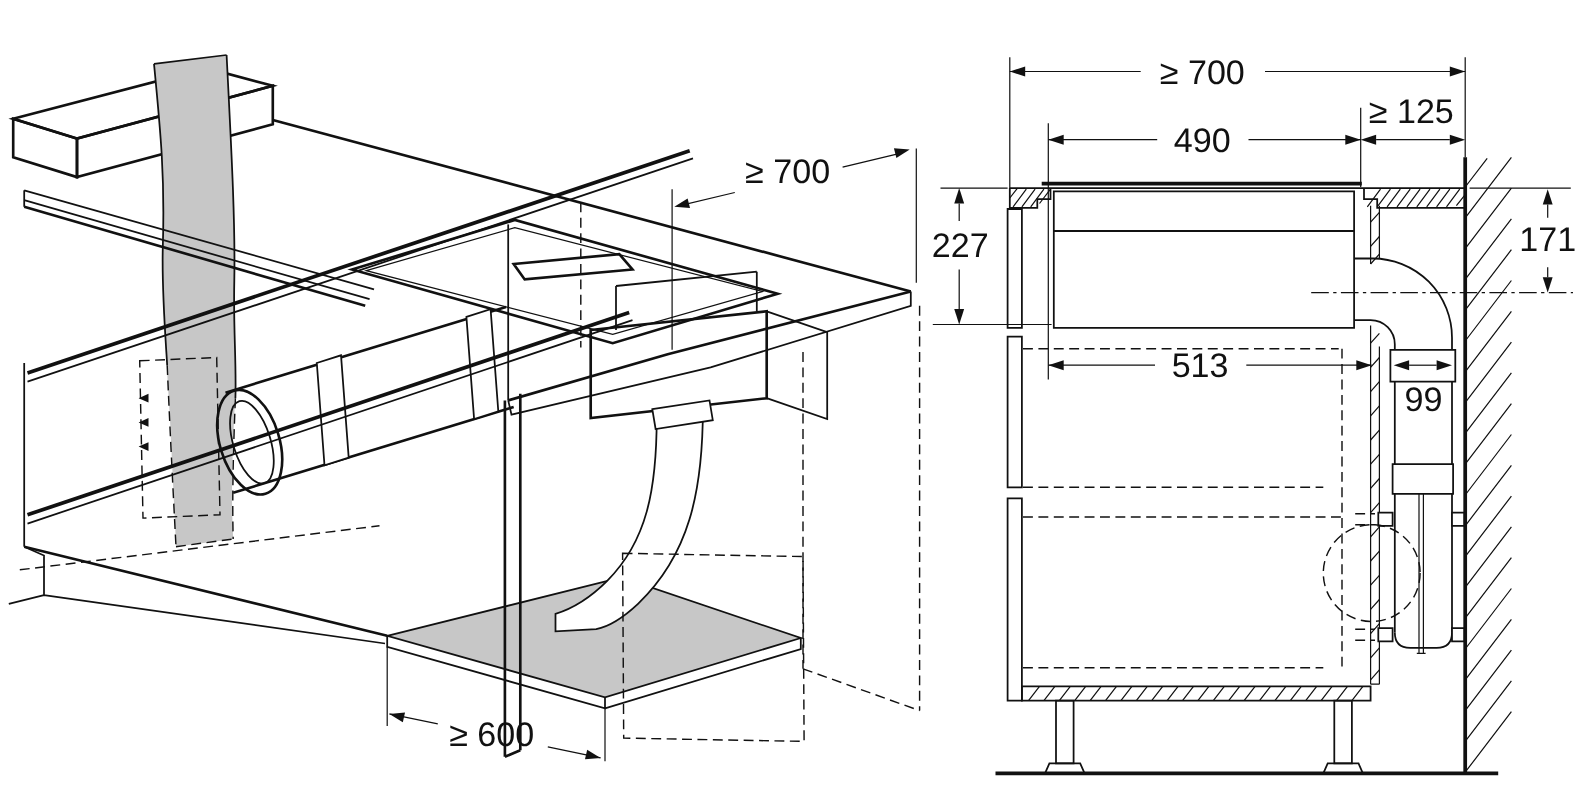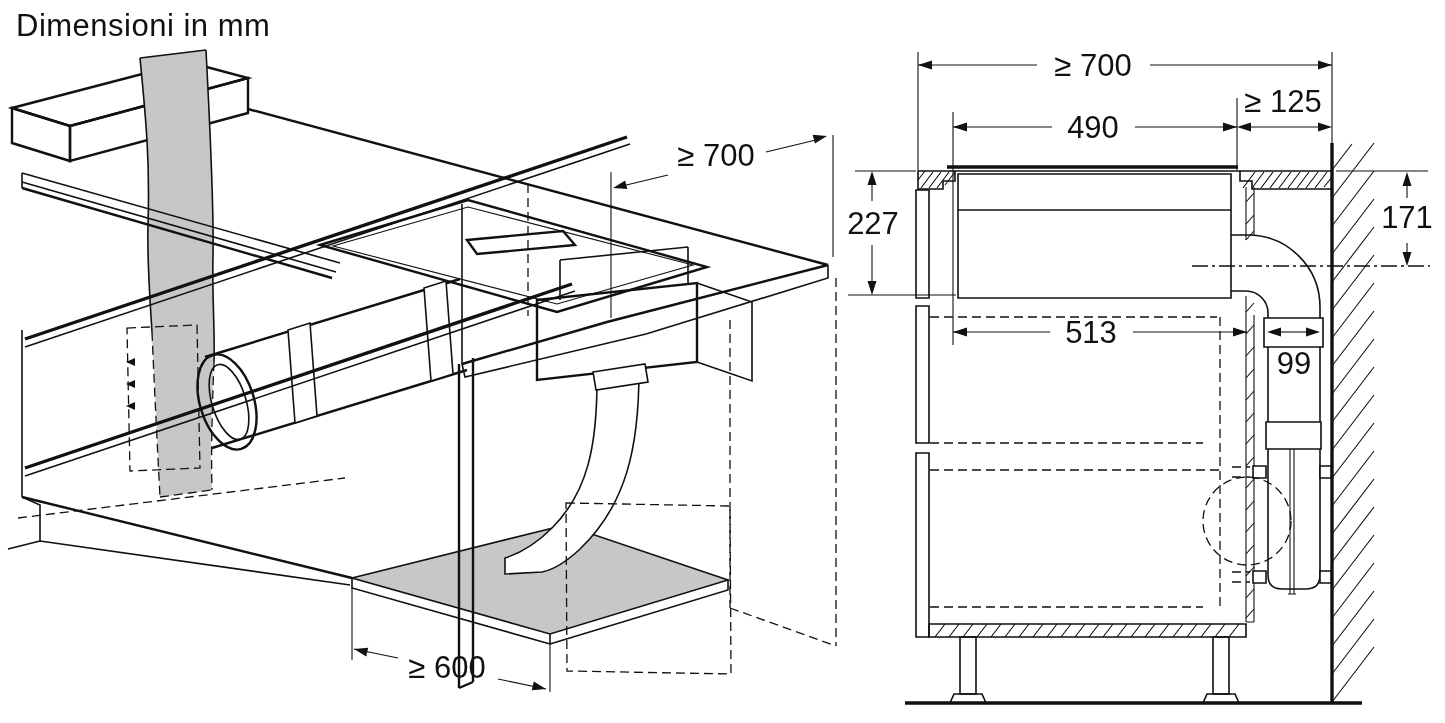--- a/index.html
+++ b/index.html
@@ -16,21 +16,20 @@
   .hatch{stroke:#111;fill:none;stroke-width:1.1;}
   .arr{fill:#111;stroke:none;}
   .dim{font-family:"Liberation Sans",sans-serif;font-size:31px;fill:#111;}
   .whitefill{fill:#ffffff;stroke:#111;stroke-width:1.6;}
   .grayfill{fill:#c7c7c7;stroke:none;}
 </style>
 </head>
 <body>
 
 <div id="stage">
-  <div id="title">Dimensioni in mm</div>
 
   <svg width="1445" height="723" viewBox="0 0 1445 723">
 
     <g>
 
       <g>
         <path class="ln2" d="M12,108 L188,62 L248,78 L70,126 Z"></path>
         <path class="ln2" d="M70,126 L248,78 L248,113 L70,161 Z"></path>
         <path class="ln2" d="M12,108 L70,126 L70,161 L12,143 Z"></path>
       </g>

